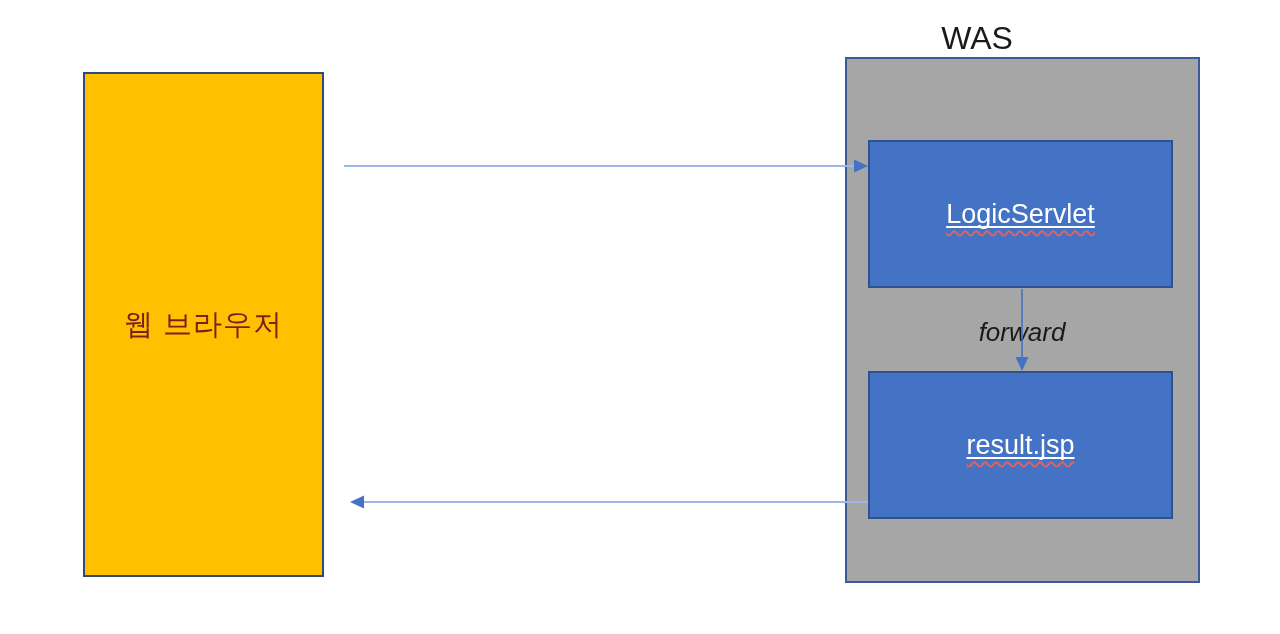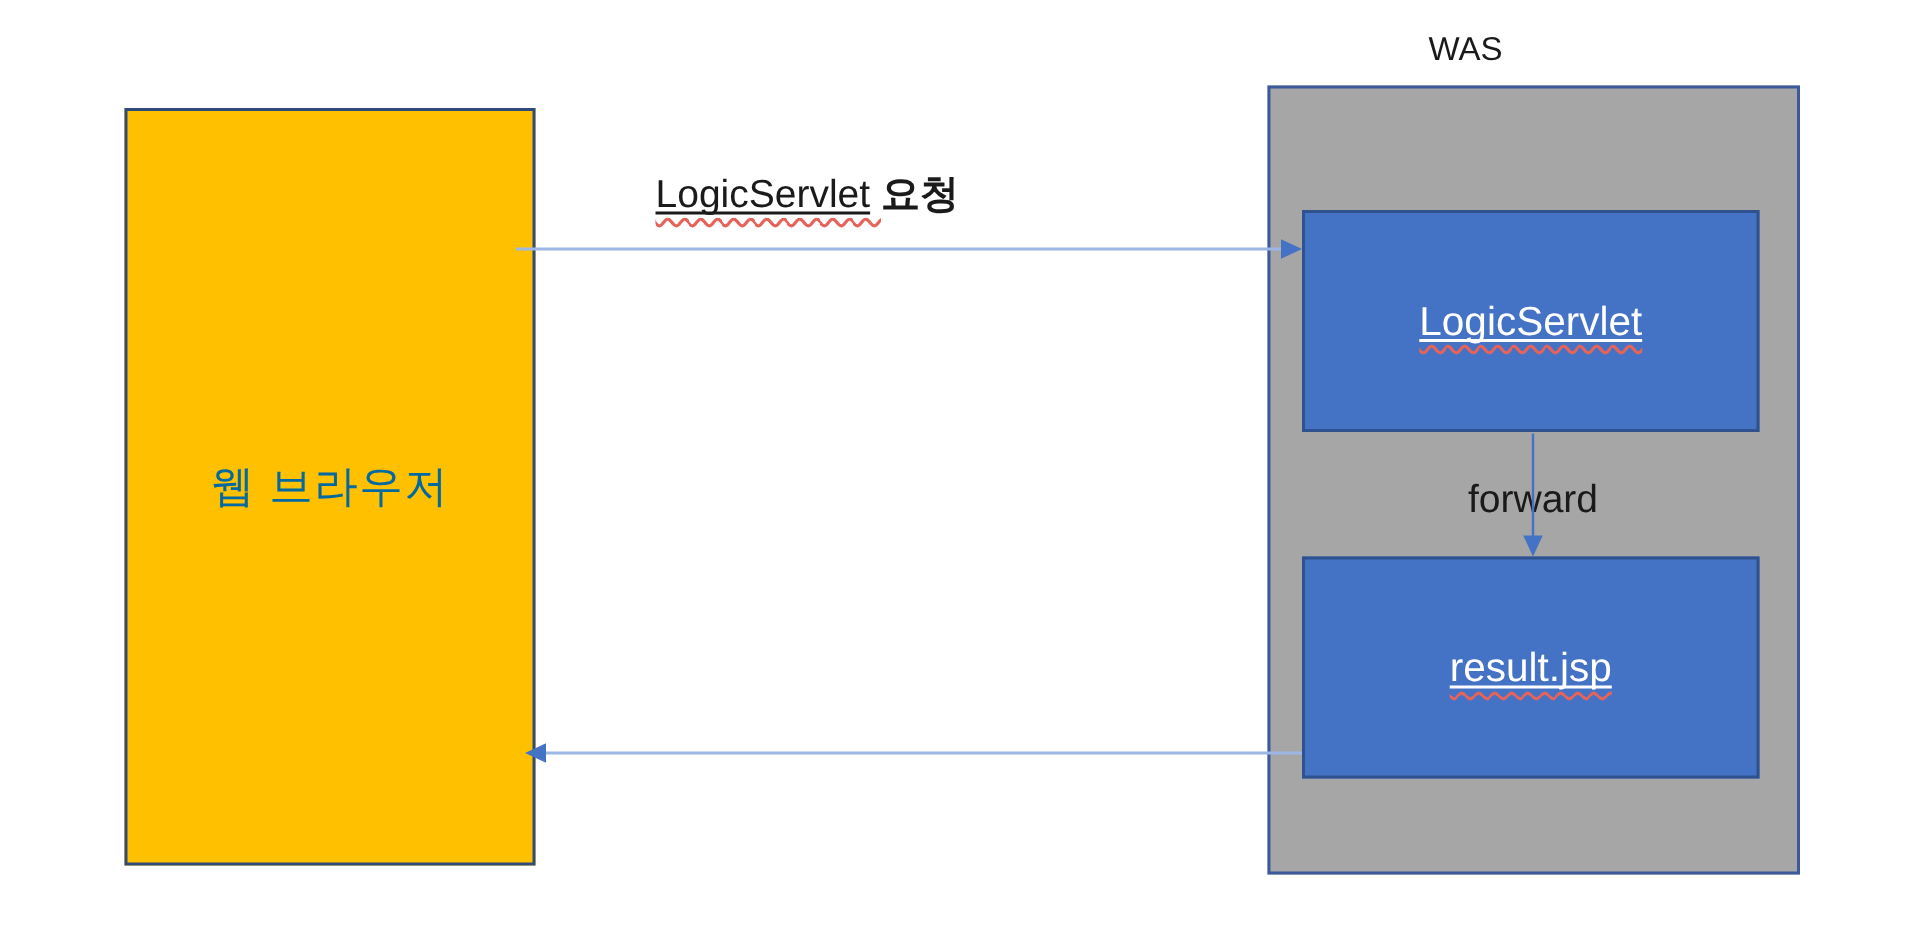--- a/index.html
+++ b/index.html
@@ -27,24 +27,24 @@
     background: #ffffff;
     overflow: hidden;
   }
   .shape {
     position: absolute;
     display: flex;
     align-items: center;
     justify-content: center;
   }
   .browser-box {
-    left: 83px; top: 72px; width: 274px; height: 505px;
+    left: 83px; top: 72px; width: 241px; height: 505px;
     background: var(--browser_fill);
     border: 2px solid var(--browser_border);
-    color: #0369a1;
+    color: #7f1d1d;
     font-size: 29px;
     letter-spacing: 1px;
   }
   .was-box {
     left: 845px; top: 57px; width: 355px; height: 526px;
     background: var(--was_fill);
     border: 2px solid var(--was_border);
   }
   .node-box {
     width: 305px; height: 148px;
@@ -52,34 +52,35 @@
     border: 2px solid var(--node_border);
     color: #ffffff;
     font-size: 27px;
   }
   .servlet-box { left: 868px; top: 140px; }
   .jsp-box { left: 868px; top: 371px; }
   .was-title {
     position: absolute;
     left: 927px; top: 20px; width: 100px;
     text-align: center;
-    font-size: 22px;
+    font-size: 32px;
     color: var(--label_text);
   }
   .flow-label {
     position: absolute;
     font-size: 26px;
     color: var(--label_text);
     white-space: nowrap;
   }
   .request-label { left: 437px; top: 112px; }
   .response-label { left: 481px; top: 455px; }
   .forward-label {
     left: 972px; top: 317px; width: 100px;
     text-align: center;
+    font-style: italic;
   }
   .korean-bold { font-weight: bold; }
   
   .spell {
     text-decoration-line: underline;
     text-decoration-style: wavy;
     text-decoration-color: var(--spellcheck);
     text-decoration-thickness: 2px;
     text-underline-offset: 7px;
     text-decoration-skip-ink: none;
@@ -117,25 +118,20 @@
       <span class="u">LogicServlet</span>
     </span>
   </div>
 
   <div class="shape node-box jsp-box">
     <span class="spell">
       <span class="u">result.jsp</span>
     </span>
   </div>
 
-  <div class="flow-label request-label">
-    <span class="spell">
-      <span class="u">LogicServlet</span>
-    </span><span class="korean-bold"> 요청</span>
-  </div>
 
   <div class="flow-label forward-label">forward</div>
 
 
   <svg class="arrows" viewBox="0 0 1280 634" xmlns="http://www.w3.org/2000/svg">
 
     <g>
       <line x1="344" y1="166" x2="856" y2="166" stroke="var(--arrow_line)" stroke-width="2"></line>
       <polygon points="868,166 854,159.5 854,172.5" fill="var(--arrow_head)"></polygon>
     </g>

